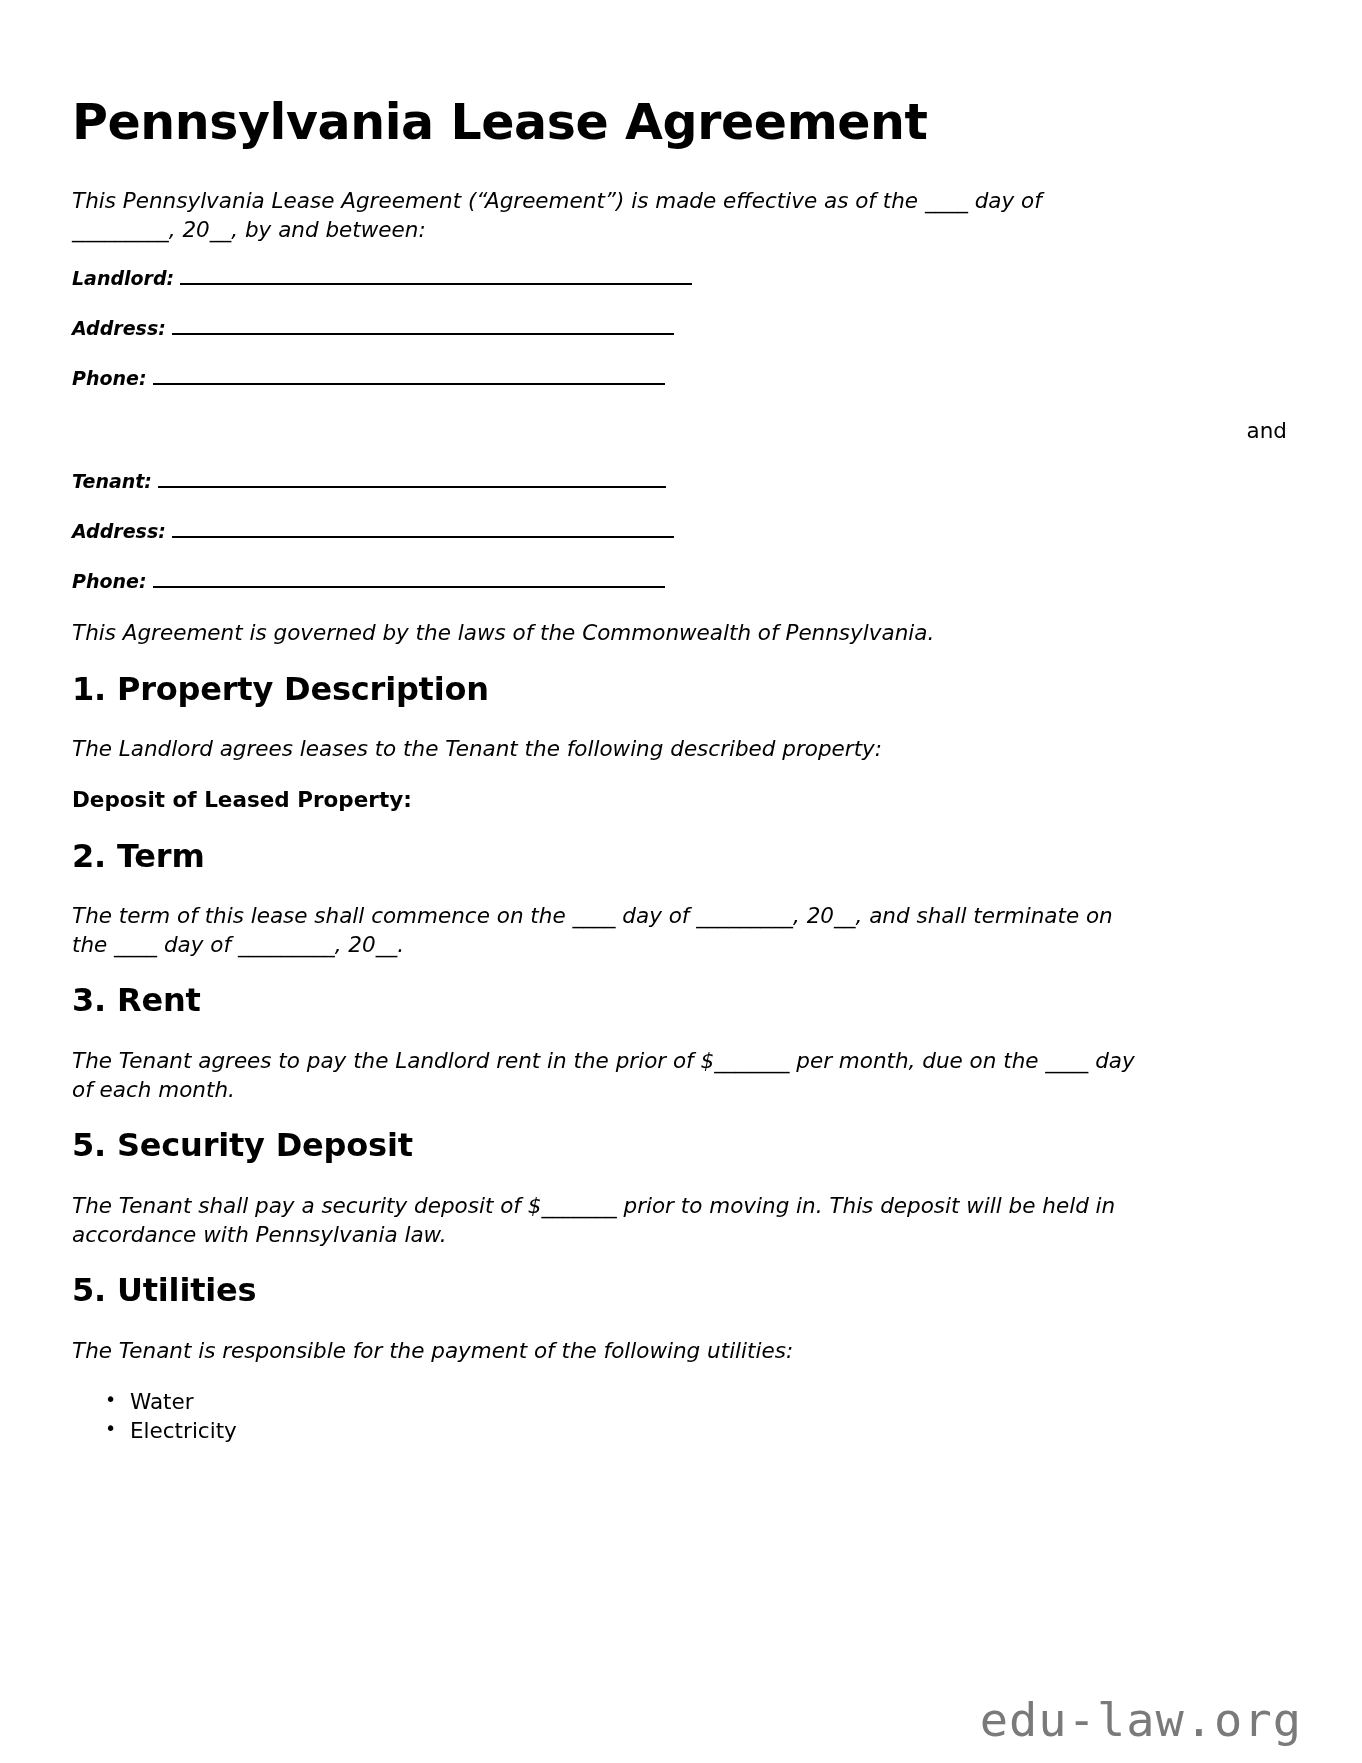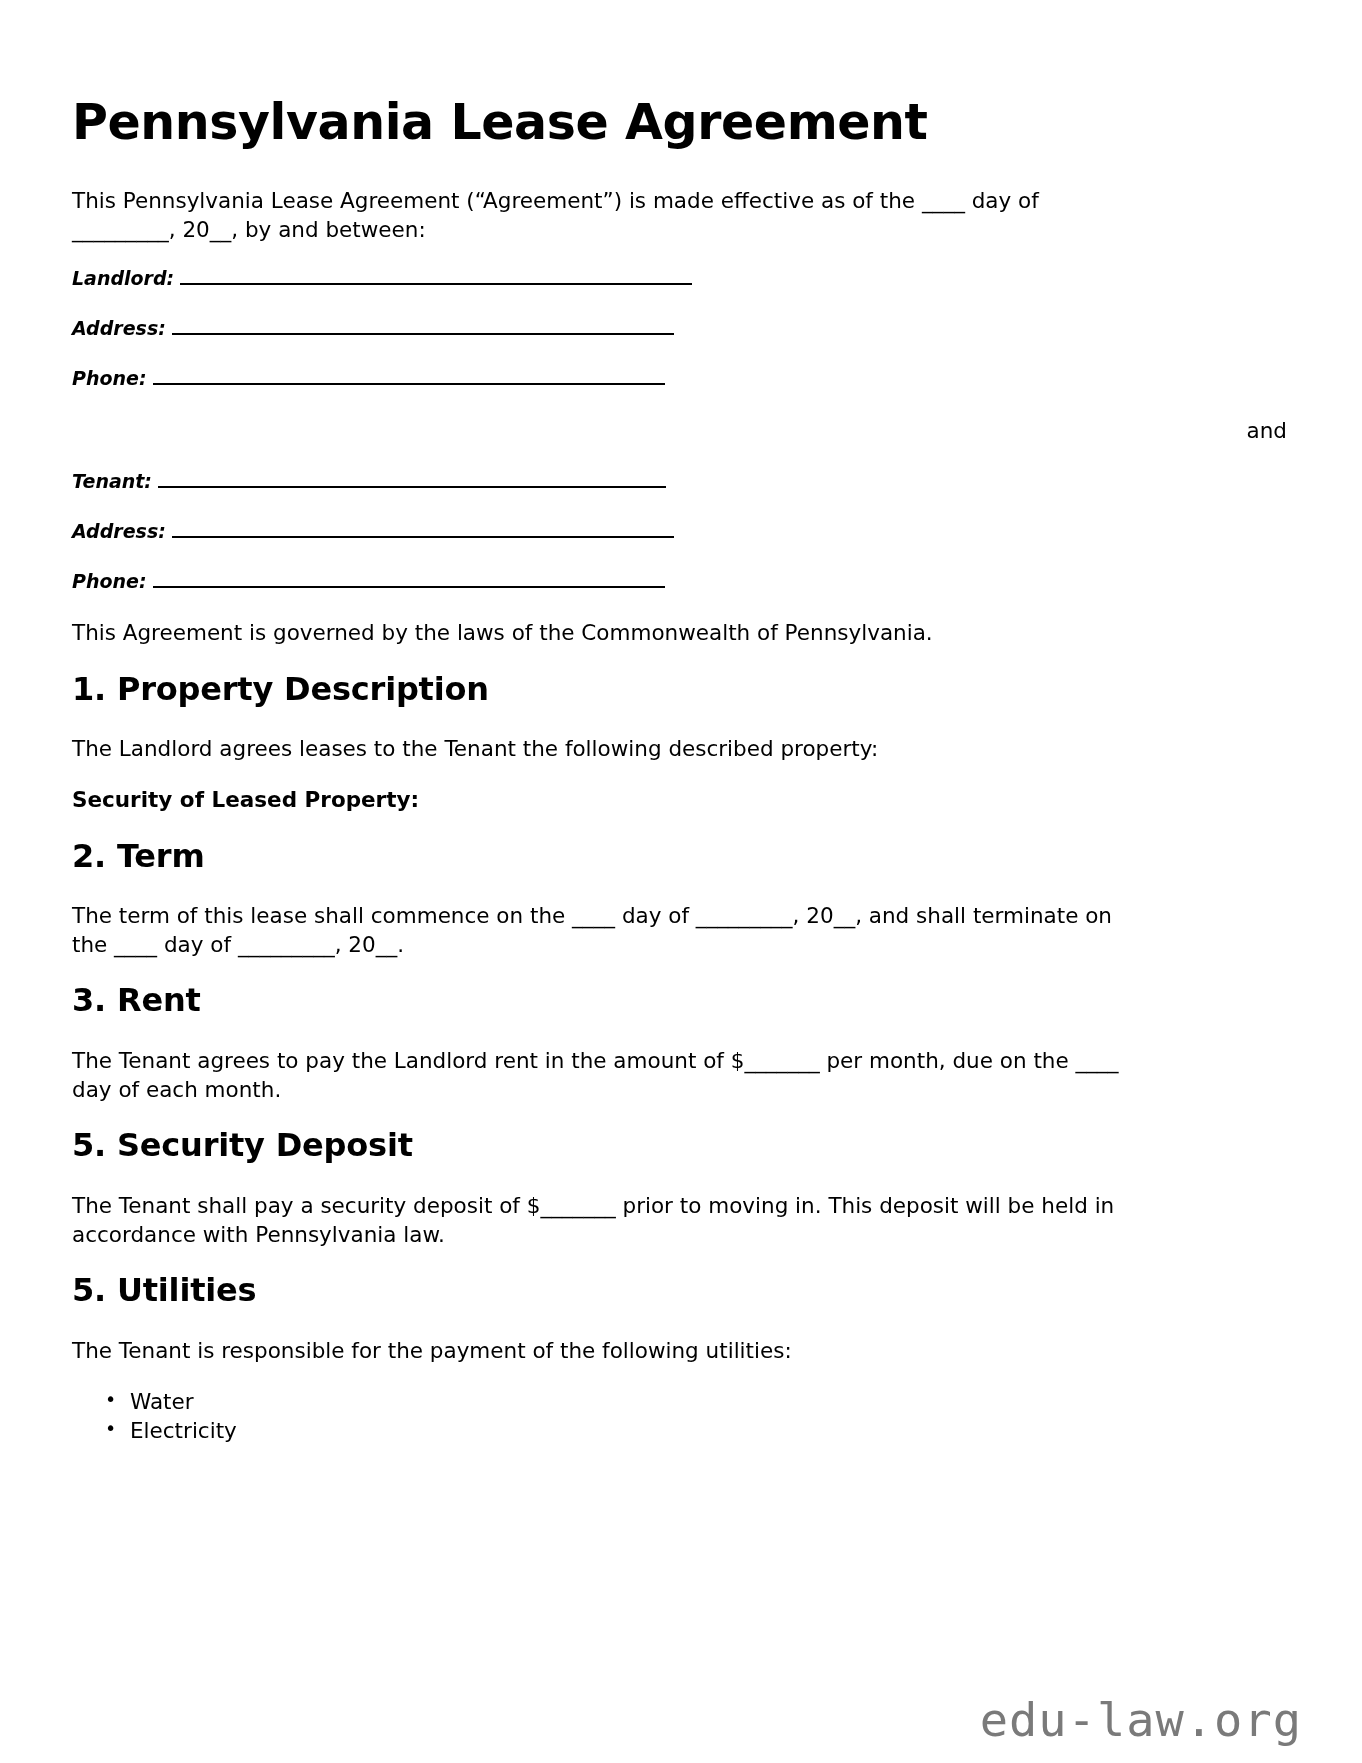--- a/index.html
+++ b/index.html
@@ -33,20 +33,21 @@
     line-height: 1.18;
     letter-spacing: -0.4px;
     margin: 14px 0 34px 0;
   }
 
   p.body-text {
     font-size: 21.5px;
     line-height: 1.36;
     margin: 0 0 22px 0;
     max-width: 1075px;
+    font-style: italic;
   }
 
   .party-line {
     font-size: 19px;
     line-height: 1.36;
     margin: 0 0 24px 0;
     white-space: nowrap;
     font-style: italic;
   }
   .party-line .lbl {
@@ -153,30 +154,30 @@
     <span class="lbl">Phone:</span><span class="rule rule-w-phone"></span>
   </div>
 
   <p class="body-text">This Agreement is governed by the laws of the Commonwealth of Pennsylvania.</p>
 
   <h2 class="section-heading">1. Property Description</h2>
 
   <p class="body-text">The Landlord agrees leases to the Tenant the following described property:</p>
 
   <div class="field-line">
-    <span class="lbl">Security of Leased Property:</span><span class="rule rule-w-prop"></span>
+    <span class="lbl">Deposit of Leased Property:</span><span class="rule rule-w-prop"></span>
   </div>
 
   <h2 class="section-heading">2. Term</h2>
 
   <p class="body-text">The term of this lease shall commence on the ____ day of _________, 20__, and shall terminate on the ____ day of _________, 20__.</p>
 
   <h2 class="section-heading">3. Rent</h2>
 
-  <p class="body-text">The Tenant agrees to pay the Landlord rent in the amount of $_______ per month, due on the ____ day of each month.</p>
+  <p class="body-text">The Tenant agrees to pay the Landlord rent in the prior of $_______ per month, due on the ____ day of each month.</p>
 
   <h2 class="section-heading">5. Security Deposit</h2>
 
   <p class="body-text">The Tenant shall pay a security deposit of $_______ prior to moving in. This deposit will be held in accordance with Pennsylvania law.</p>
 
   <h2 class="section-heading">5. Utilities</h2>
 
   <p class="body-text">The Tenant is responsible for the payment of the following utilities:</p>
 
   <ul class="util-list">

